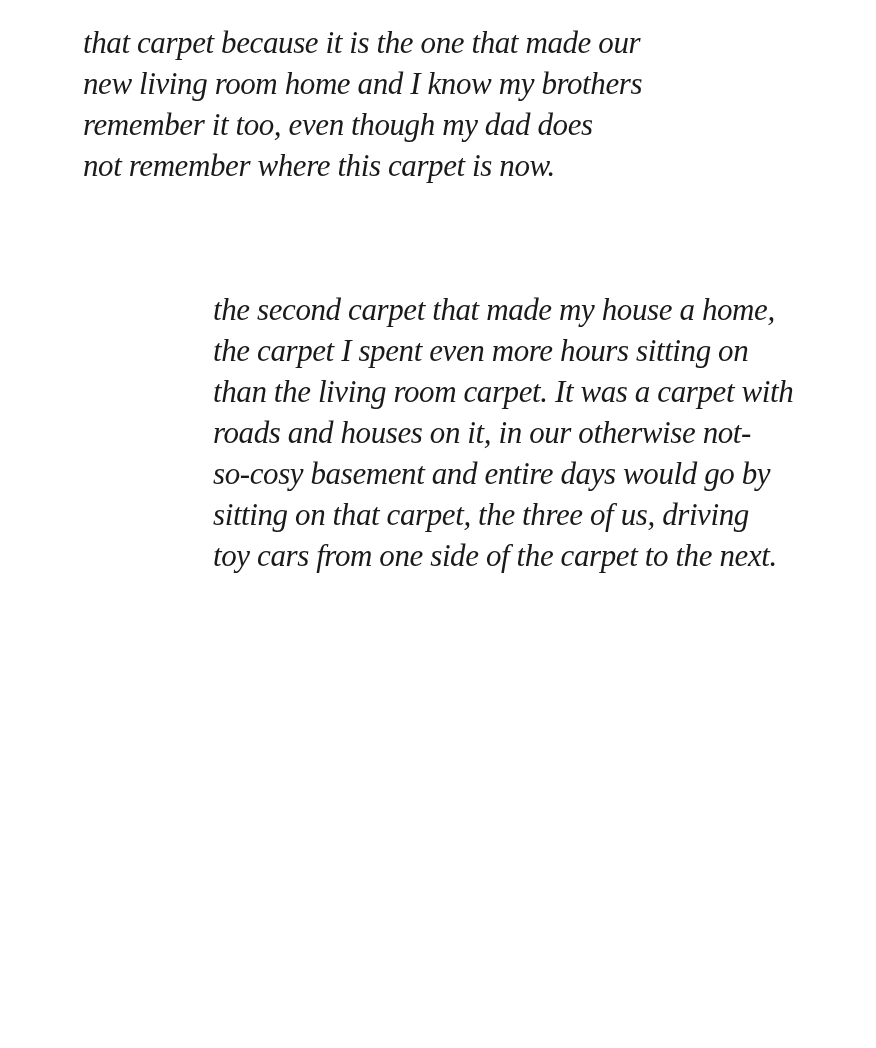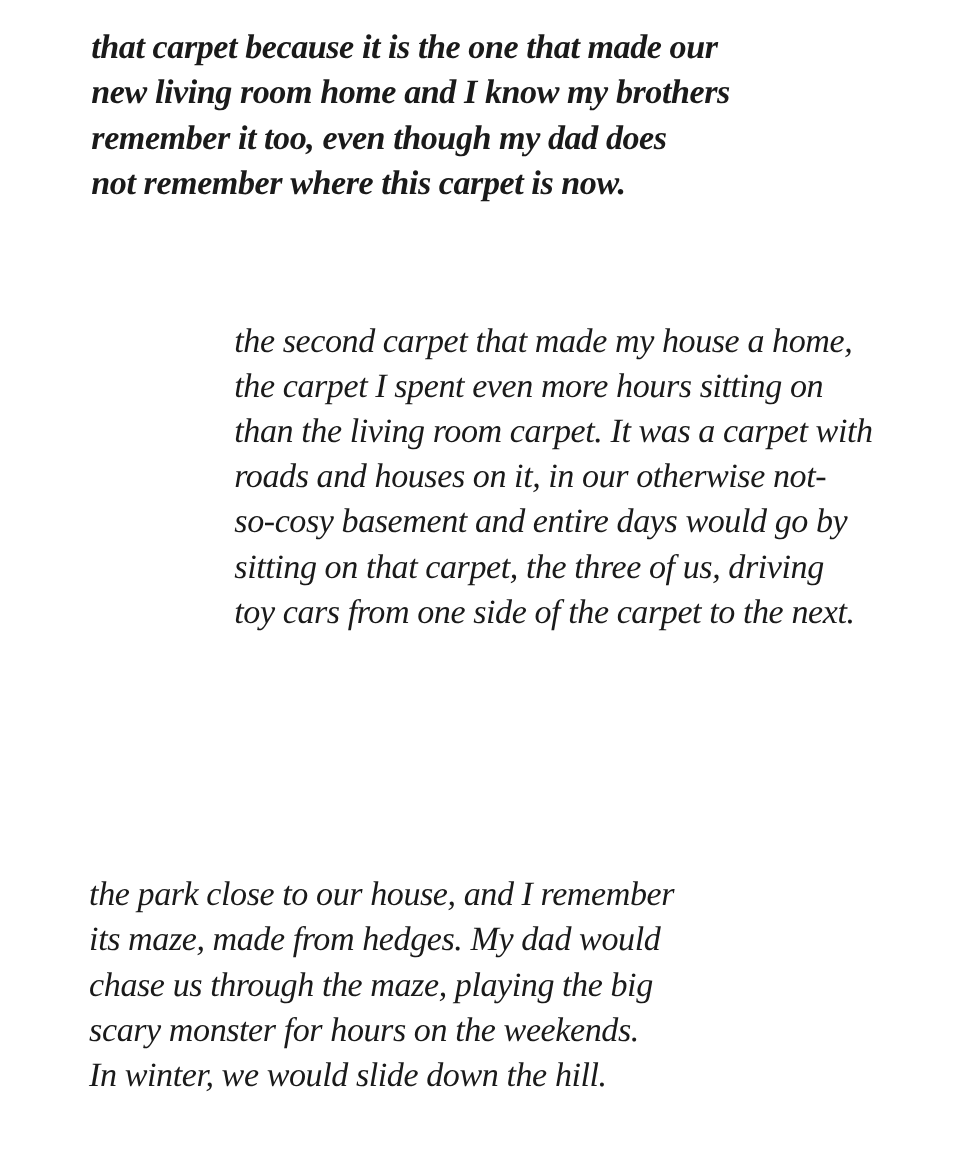--- a/index.html
+++ b/index.html
@@ -21,21 +21,20 @@
     font-style: italic;
     font-size: 31px;
     line-height: 41px;
     letter-spacing: -0.4px;
     color: #1a1a1a;
     white-space: pre-line;
   }
   .para-1 {
     left: 83px;
     top: 22px;
-    font-weight: bold;
   }
   .para-2 {
     left: 213px;
     top: 289px;
   }
   .para-3 {
     left: 81px;
     top: 792px;
   }
 </style>
@@ -47,18 +46,13 @@
 new living room home and I know my brothers
 remember it too, even though my dad does
 not remember where this carpet is now.</p>
   <p class="para para-2">the second carpet that made my house a home,
 the carpet I spent even more hours sitting on
 than the living room carpet. It was a carpet with
 roads and houses on it, in our otherwise not-
 so-cosy basement and entire days would go by
 sitting on that carpet, the three of us, driving
 toy cars from one side of the carpet to the next.</p>
-  <p class="para para-3">the park close to our house, and I remember
-its maze, made from hedges. My dad would
-chase us through the maze, playing the big
-scary monster for hours on the weekends.
-In winter, we would slide down the hill.</p>
 </div>
 
 </body></html>

